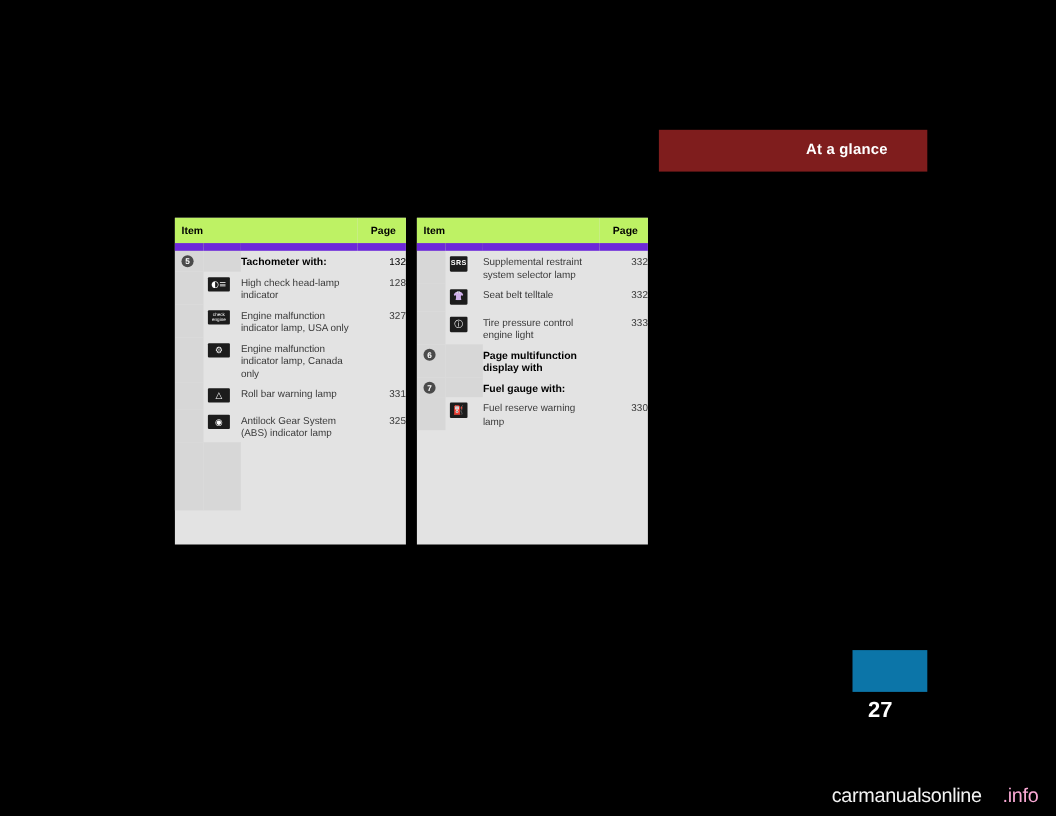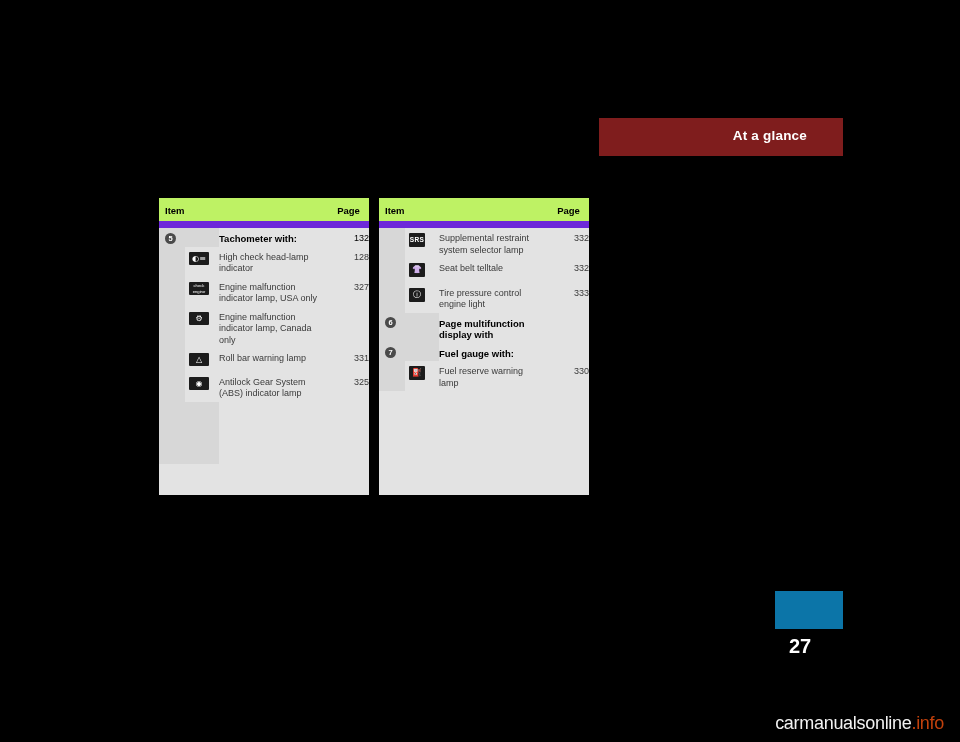--- a/index.html
+++ b/index.html
@@ -189,21 +189,21 @@
   
   .watermark {
     position: absolute;
     right: 16px;
     bottom: 8px;
     font-size: 18px;
     color: #f2f2f2;
     font-family: "Liberation Sans", sans-serif;
     letter-spacing: -0.3px;
   }
-  .watermark .wm-dim { color: #c2410c; }
+  .watermark .wm-dim { color: #f9a8d4; margin-left: 19px; }
 </style>
 </head>
 <body>
 
 <div class="header-banner">
   <div class="header-title">At a glance</div>
 </div>
 
 <div class="table-block" id="table-left">
   <table class="tbl">

